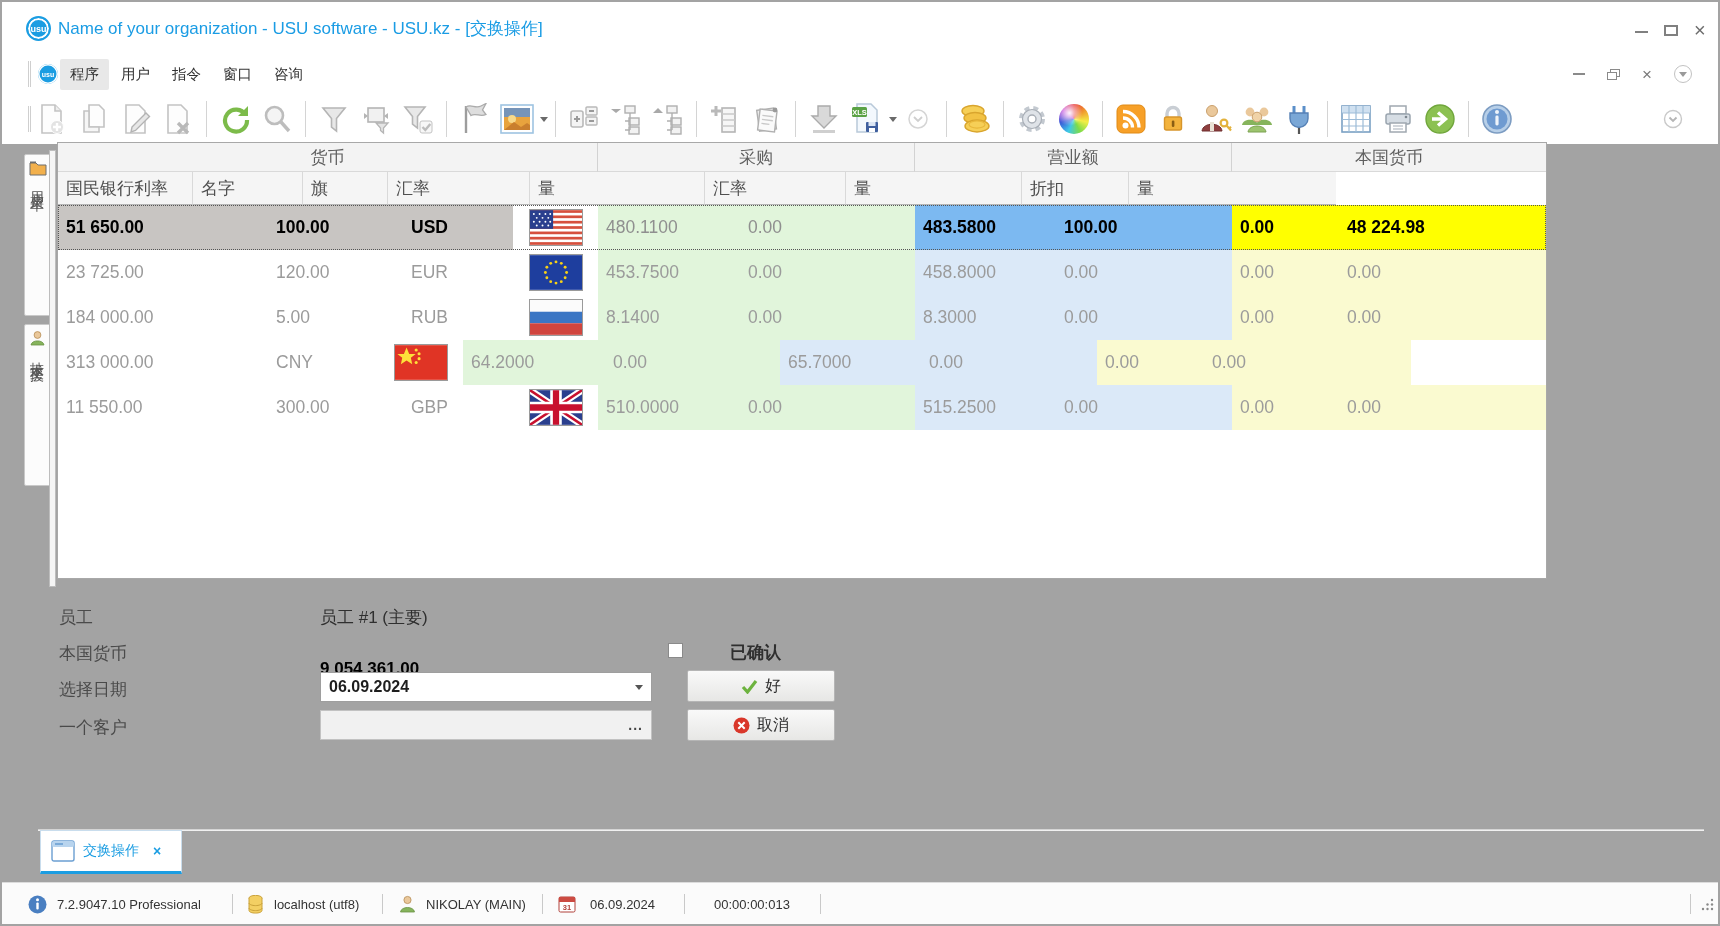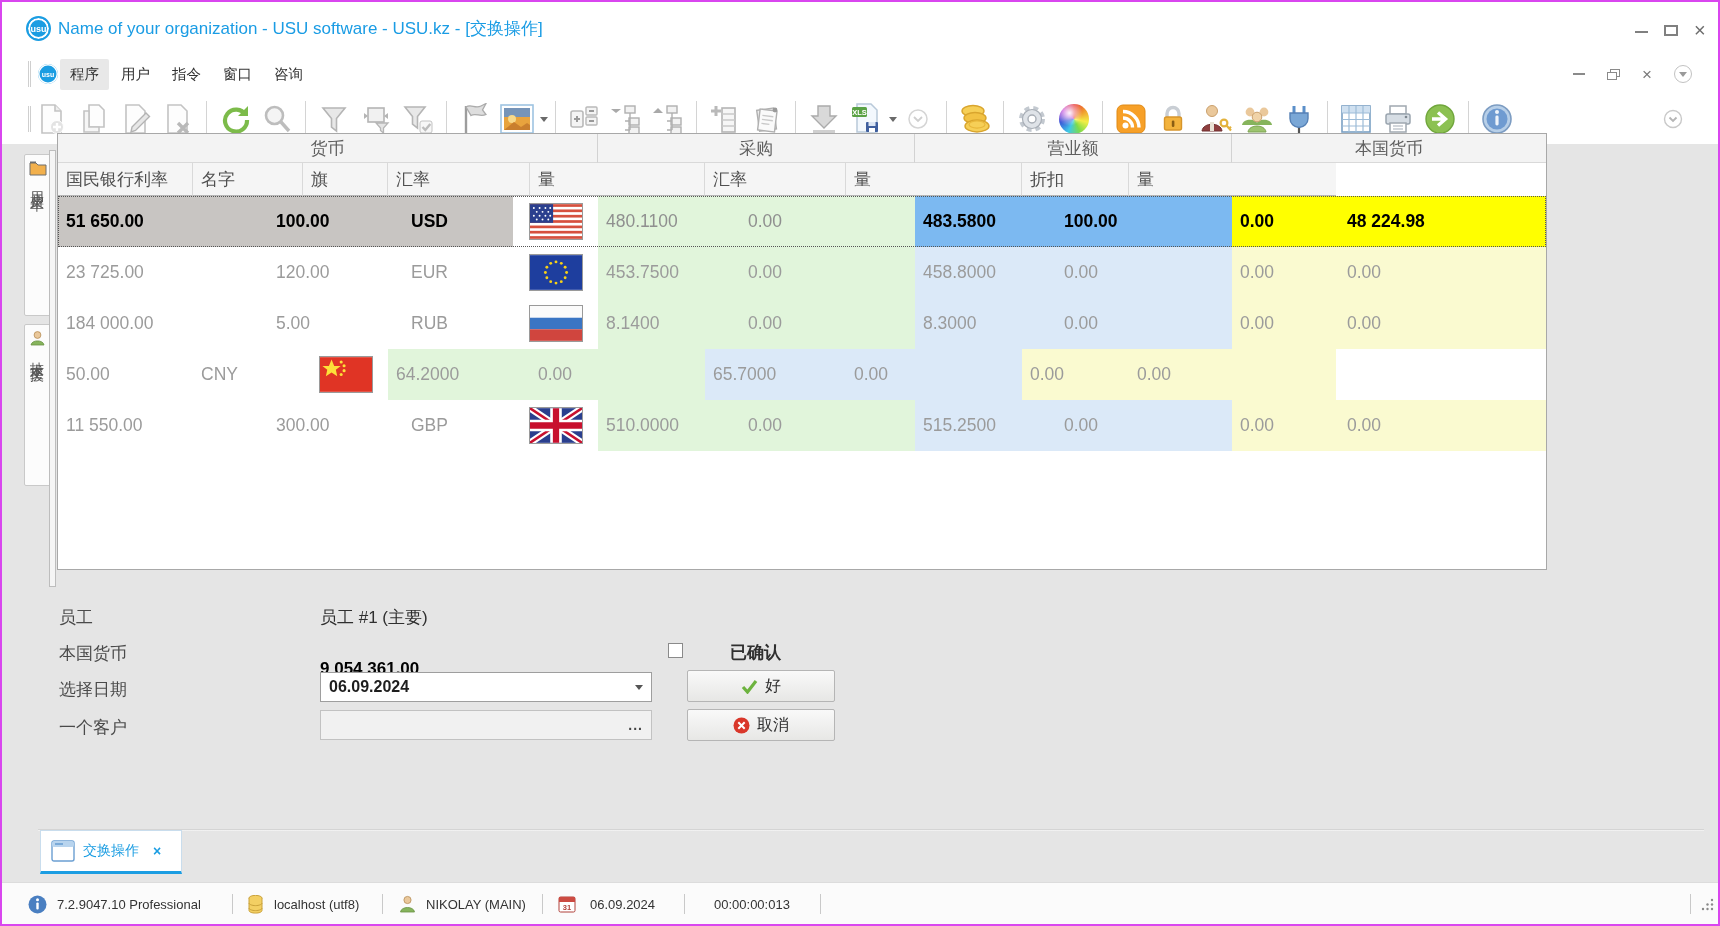--- a/index.html
+++ b/index.html
@@ -1,17 +1,17 @@
 <!DOCTYPE html>
 <html><head>
 <meta charset="utf-8">
 <style>
   * { margin:0; padding:0; box-sizing:border-box; }
   html,body { width:1720px; height:926px; font-family:"Liberation Sans","DejaVu Sans",sans-serif; background:#fff; overflow:hidden; }
-  #window { position:absolute; inset:0; border:2px solid #d946ef; background:#e5e5e5; }
+  #window { position:absolute; inset:0; border:2px solid #a3a3a3; background:#a3a3a3; }
 
   
   .titlebar { position:absolute; left:0; top:0; right:0; height:52px; background:#fff; }
   .usu-logo { position:absolute; left:24px; top:14px; width:25px; height:25px; border-radius:50%; background:#1b9de2; color:#fff; font-size:9px; font-weight:bold; display:flex; align-items:center; justify-content:center; border:2px solid #1b9de2; box-shadow:inset 0 0 0 2px #fff; }
   .title-text { position:absolute; left:56px; top:15px; font-size:17px; color:#1a9ce4; white-space:nowrap; }
   .win-min { position:absolute; left:1633px; top:29px; width:13px; height:2px; background:#808080; cursor:pointer; }
   .win-max { position:absolute; left:1662px; top:23px; width:14px; height:11px; border:2px solid #808080; cursor:pointer; }
   .win-close { position:absolute; left:1692px; top:18px; font-size:20px; color:#6d6d6d; cursor:pointer; line-height:20px; }
 
   
@@ -37,27 +37,27 @@
   .ti svg { display:block; }
   .caret-dn { border-left:4px solid transparent; border-right:4px solid transparent; border-top:5px solid #6a6a6a; margin-left:2px; cursor:pointer; }
   .sphere { width:30px; height:30px; border-radius:50%; background: radial-gradient(circle at 35% 30%, rgba(255,255,255,.95), rgba(255,255,255,0) 45%), conic-gradient(#e83a3a,#f09a2e,#f3ee46,#7ddc4a,#3ec8e8,#3b58d8,#c13ad8,#e83a3a); }
   .tb-right { margin-left:auto; margin-right:24px; }
 
   
   .side-tab { position:absolute; left:22px; width:27px; background:#fcfcfc; border:1px solid #c9c9c9; border-radius:2px; display:flex; flex-direction:column; align-items:center; padding-top:5px; cursor:pointer; }
   .side-tab .vtext { writing-mode:vertical-rl; text-orientation:upright; font-size:14px; color:#555; margin-top:4px; letter-spacing:2px; }
 
   
-  .gridbox { position:absolute; left:55px; top:131px; width:1490px; height:437px; border:1px solid #a8a8a8; background:#fff; overflow:hidden; }
+  .gridbox { position:absolute; left:55px; top:140px; width:1490px; height:437px; border:1px solid #a8a8a8; background:#fff; overflow:hidden; }
   .gridstrip { position:absolute; left:47px; top:148px; width:7px; height:437px; border:1px solid #bdbdbd; background:#f5f5f5; }
   .ghead, .gsub, .grow { display:flex; }
   .ghead div { height:29px; background:#f3f3f3; border-right:1px solid #d2d2d2; border-bottom:1px solid #d9d9d9; color:#5f5f5f; font-size:17px; display:flex; align-items:center; justify-content:center; }
   .gsub div { height:33px; background:#f5f5f5; border-right:1px solid #d9d9d9; border-bottom:1px solid #b5b5b5; color:#4f4f4f; font-size:17px; display:flex; align-items:center; padding-left:8px; }
   .h0{width:540px} .h1{width:317px} .h2{width:317px} .h3{width:314px;border-right:none!important}
-  .gcell { height:51px; display:flex; align-items:center; padding-left:8px; font-size:17.5px; }
+  .gcell { height:45px; display:flex; align-items:center; padding-left:8px; font-size:17.5px; }
   .c0{width:210px} .c1{width:135px} .c2{width:110px}
   .c3{width:85px; justify-content:center; padding-left:0;}
   .c4{width:142px} .c5{width:175px} .c6{width:141px} .c7{width:176px} .c8{width:107px} .c9{width:207px}
   .g-cur{ color:#9b9b9b; background:#fff; }
   .g-flag{ background:#fff; }
   .g-buy{ background:#e1f5db; color:#9b9b9b; }
   .g-sell{ background:#dbe9f8; color:#9b9b9b; }
   .g-nat{ background:#fafad0; color:#9b9b9b; }
   .grow.sel { outline:1px dotted #555; outline-offset:-1px; }
   .grow.sel .g-cur { background:#c8c5c2; color:#000; font-weight:bold; }
@@ -489,21 +489,21 @@
             </svg>
           </div>
           <div class="gcell c4 g-buy">8.1400</div>
           <div class="gcell c5 g-buy">0.00</div>
           <div class="gcell c6 g-sell">8.3000</div>
           <div class="gcell c7 g-sell">0.00</div>
           <div class="gcell c8 g-nat">0.00</div>
           <div class="gcell c9 g-nat">0.00</div>
         </div>
         <div class="grow">
-          <div class="gcell c1 g-cur">50.00</div>
+          <div class="gcell c0 g-cur">313 000.00</div>
           <div class="gcell c2 g-cur">CNY</div>
           <div class="gcell c3 g-flag">
             <svg class="flagimg" viewBox="0 0 54 36">
               <rect width="54" height="36" fill="#e03425"></rect>
               <path transform="translate(12,12) scale(1.9)" d="M0,-5 1.45,-1.55 5,-1.55 2.35,0.6 3.1,4.05 0,2 -3.1,4.05 -2.35,0.6 -5,-1.55 -1.45,-1.55Z" fill="#fde03a"></path>
               <g fill="#fde03a">
                 <circle cx="22" cy="5" r="1.6"></circle>
                 <circle cx="25" cy="9" r="1.6"></circle>
                 <circle cx="25" cy="14" r="1.6"></circle>
                 <circle cx="22" cy="18" r="1.6"></circle>

